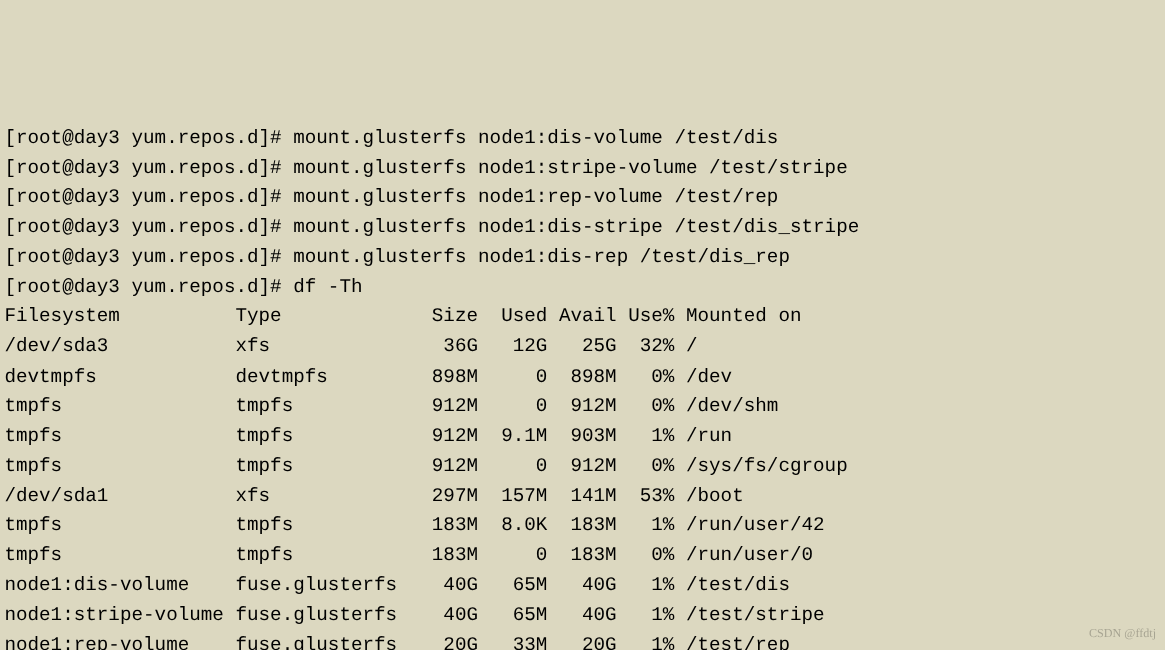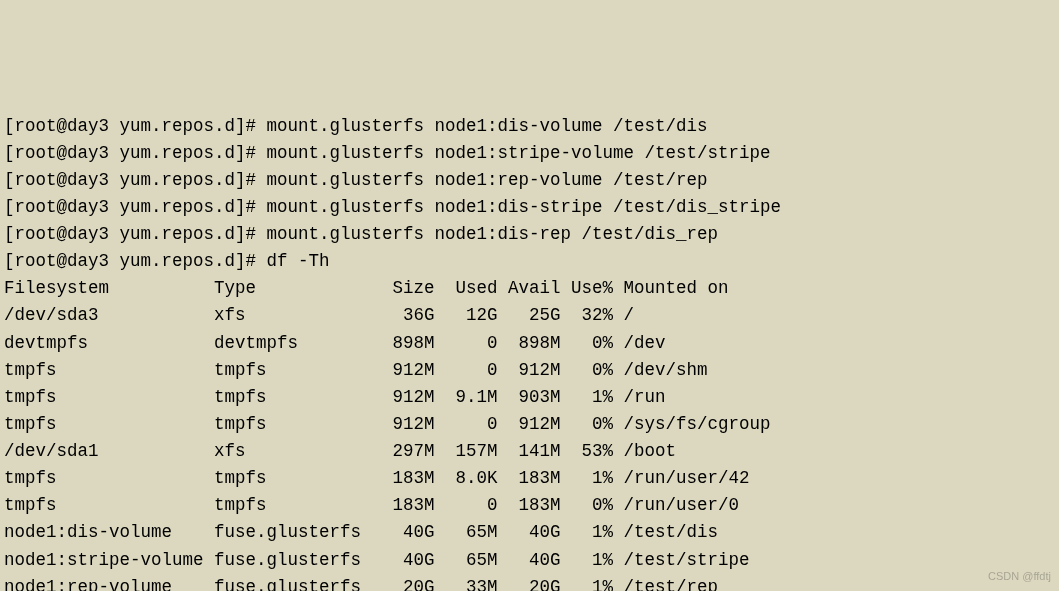--- a/index.html
+++ b/index.html
@@ -12,21 +12,21 @@
     color: #000;
     white-space: pre;
     width: 1059px;
     box-sizing: border-box;
   }
   .term-line { display: block; }
   .watermark {
     position: fixed;
     right: 8px;
     bottom: 6px;
-    font-family: Liberation Sans, sans-serif;
+    font-family: Liberation Serif, serif;
     font-size: 11px;
     color: rgba(0,0,0,0.25);
   }
 </style>
 </head>
 <body>
 
 
 
 <div id="terminal"><span class="term-line">[root@day3 yum.repos.d]# mount.glusterfs node1:dis-volume /test/dis</span><span class="term-line">[root@day3 yum.repos.d]# mount.glusterfs node1:stripe-volume /test/stripe</span><span class="term-line">[root@day3 yum.repos.d]# mount.glusterfs node1:rep-volume /test/rep</span><span class="term-line">[root@day3 yum.repos.d]# mount.glusterfs node1:dis-stripe /test/dis_stripe</span><span class="term-line">[root@day3 yum.repos.d]# mount.glusterfs node1:dis-rep /test/dis_rep</span><span class="term-line">[root@day3 yum.repos.d]# df -Th</span><span class="term-line">Filesystem          Type             Size  Used Avail Use% Mounted on</span><span class="term-line">/dev/sda3           xfs               36G   12G   25G  32% /</span><span class="term-line">devtmpfs            devtmpfs         898M     0  898M   0% /dev</span><span class="term-line">tmpfs               tmpfs            912M     0  912M   0% /dev/shm</span><span class="term-line">tmpfs               tmpfs            912M  9.1M  903M   1% /run</span><span class="term-line">tmpfs               tmpfs            912M     0  912M   0% /sys/fs/cgroup</span><span class="term-line">/dev/sda1           xfs              297M  157M  141M  53% /boot</span><span class="term-line">tmpfs               tmpfs            183M  8.0K  183M   1% /run/user/42</span><span class="term-line">tmpfs               tmpfs            183M     0  183M   0% /run/user/0</span><span class="term-line">node1:dis-volume    fuse.glusterfs    40G   65M   40G   1% /test/dis</span><span class="term-line">node1:stripe-volume fuse.glusterfs    40G   65M   40G   1% /test/stripe</span><span class="term-line">node1:rep-volume    fuse.glusterfs    20G   33M   20G   1% /test/rep</span></div>

